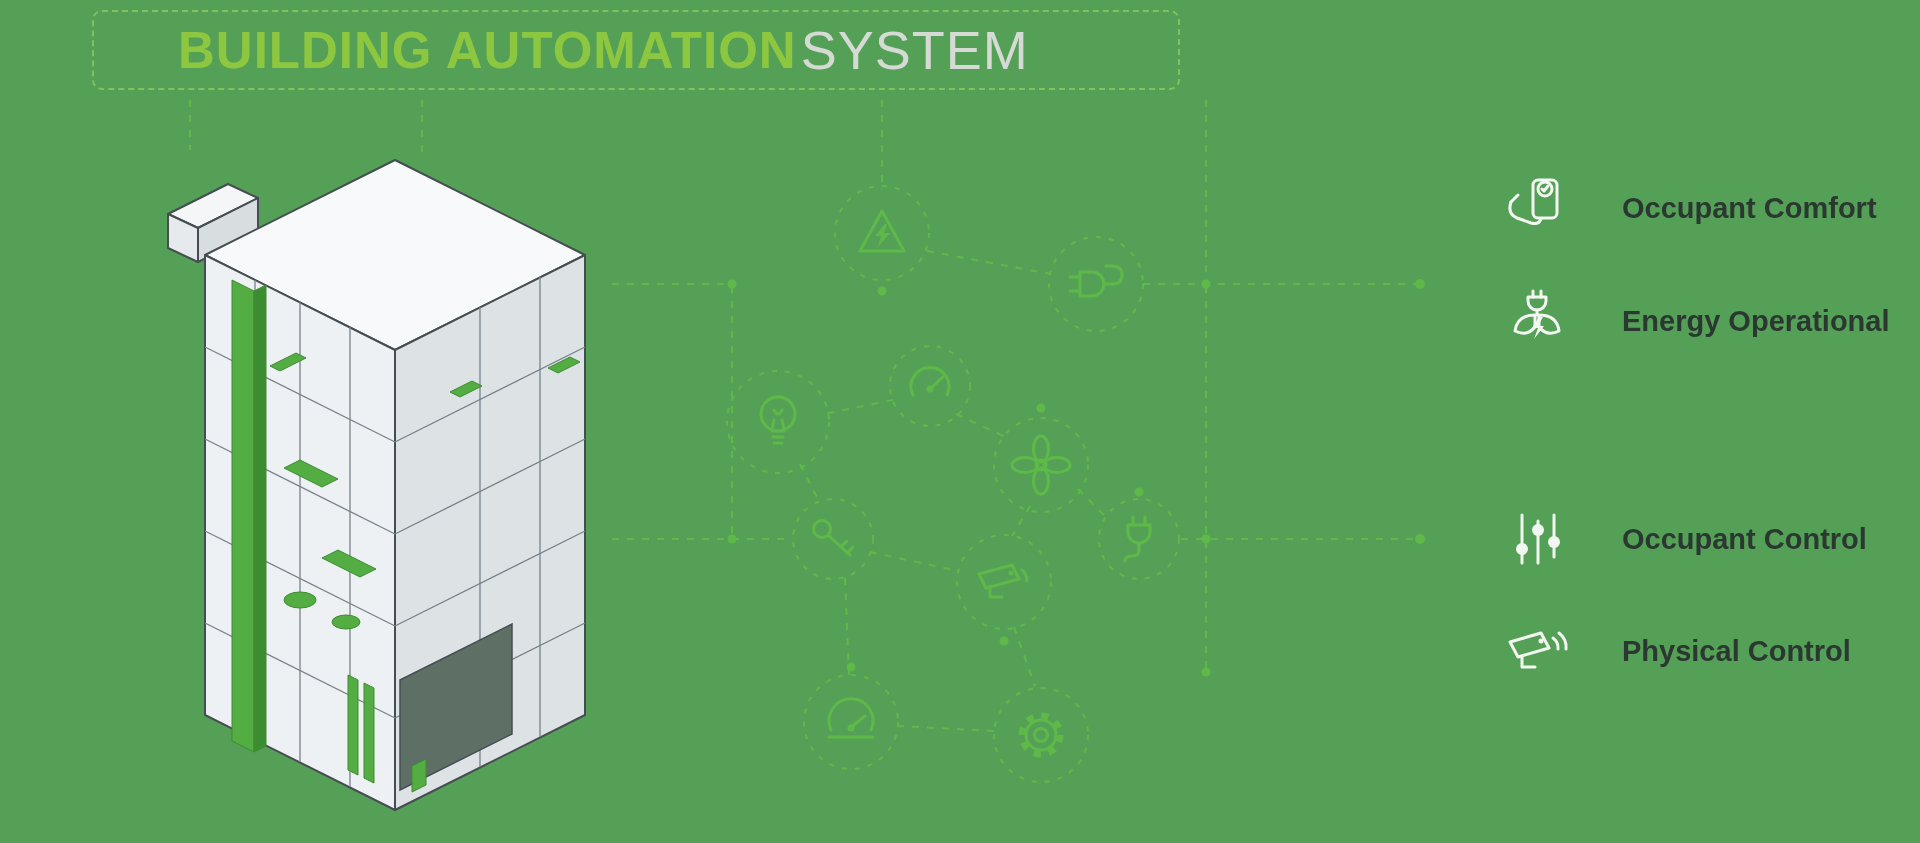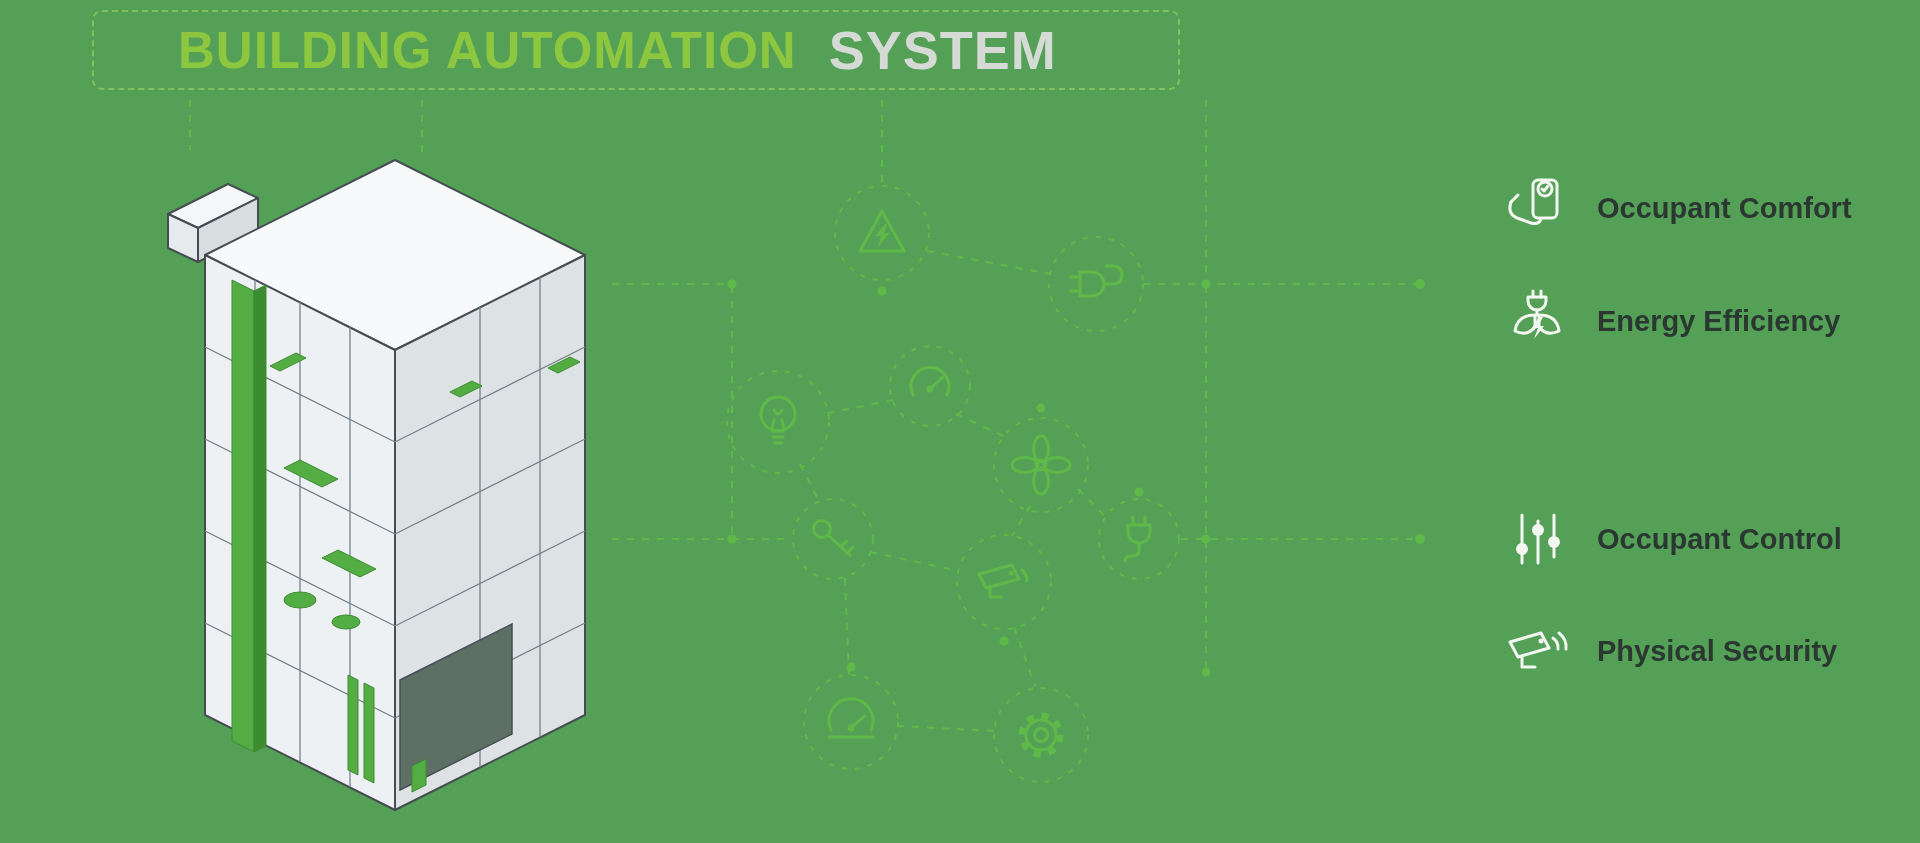--- a/index.html
+++ b/index.html
@@ -10,37 +10,37 @@
   }
   .canvas{position:relative;width:1920px;height:843px;background:#55a057;}
 
   
   .title-box{
     position:absolute;left:92px;top:10px;width:1088px;height:80px;
     border:2px dashed #7fc25e;border-radius:10px;
     display:flex;align-items:center;padding-left:84px;box-sizing:border-box;
   }
   .title-primary{font-size:51px;font-weight:bold;color:#8dc63f;letter-spacing:1px;}
-  .title-secondary{font-size:54px;font-weight:bold;color:#d5dbd4;margin-left:32px;letter-spacing:1px;}
+  .title-secondary{font-size:54px;font-weight:normal;color:#d5dbd4;margin-left:4px;letter-spacing:1px;}
 
   svg.layer{position:absolute;left:0;top:0;}
 
   
   .net{stroke:#5eb948;stroke-width:2;fill:none;stroke-dasharray:7 8;}
   .dcirc{stroke:#5eb948;stroke-width:2;fill:none;stroke-dasharray:5 8;}
   .ci{stroke:#5eb948;stroke-width:3;fill:none;stroke-linecap:round;stroke-linejoin:round;}
   .dot{fill:#5eb948;}
 
   
   .bld-outline{stroke:#454d52;stroke-width:2;stroke-linejoin:round;}
   .bld-line{stroke:#77828a;stroke-width:1.3;}
   .bld-green{fill:#54ad43;stroke:#3c8c31;stroke-width:1;}
 
   
-  .benefit-row{position:absolute;left:1505px;display:flex;align-items:center;gap:28px;height:64px;justify-content:space-between;}
+  .benefit-row{position:absolute;left:1505px;display:flex;align-items:center;gap:53px;height:64px;justify-content:space-between;}
   .benefit-icon{width:64px;height:64px;flex:0 0 64px;}
   .bi{stroke:#f3f7f2;stroke-width:3;fill:none;stroke-linecap:round;stroke-linejoin:round;}
   .benefit-label{font-size:29px;font-weight:bold;color:#2b3832;white-space:nowrap;}
 </style>
 </head>
 <body>
 
 <div class="canvas">
 
   <div class="title-box">
@@ -231,37 +231,37 @@
 
   <div class="benefit-row" style="top:289px">
     <svg class="benefit-icon" viewBox="-32 -32 64 64">
       <path class="bi" d="M-4,-30 v6 M4,-30 v6"></path>
       <path class="bi" d="M-9,-24 h18 v4 a9,9 0 0 1 -18,0 z"></path>
       <path class="bi" d="M0,-11 v5"></path>
       <path class="bi" d="M-2,-6 q-18,0 -20,16 q12,6 20,-4 z"></path>
       <path class="bi" d="M2,-6 q18,0 20,16 q-12,6 -20,-4 z"></path>
       <path d="M2,-4 l-7,11 h6 l-4,11 10,-13 h-6 l5,-9 z" fill="#f3f7f2"></path>
     </svg>
-    <span class="benefit-label">Energy Efficiency</span>
+    <span class="benefit-label">Energy Operational</span>
   </div>
 
 
   <div class="benefit-row" style="top:507px">
     <svg class="benefit-icon" viewBox="-32 -32 64 64">
       <path class="bi" d="M-15,-24 V24 M1,-18 V24 M17,-24 V18"></path>
       <circle cx="-15" cy="10" r="6" fill="#f3f7f2"></circle>
       <circle cx="1" cy="-9" r="6" fill="#f3f7f2"></circle>
       <circle cx="17" cy="3" r="6" fill="#f3f7f2"></circle>
     </svg>
     <span class="benefit-label">Occupant Control</span>
   </div>
 
   <div class="benefit-row" style="top:619px">
     <svg class="benefit-icon" viewBox="-32 -32 64 64">
       <path class="bi" d="M-27,-9 L4,-18 L12,-3 L-19,6 Z"></path>
       <path class="bi" d="M-15,5 v11 h13"></path>
       <path class="bi" d="M16,-13 a12,12 0 0 1 5,11 M22,-18 a18,18 0 0 1 7,16"></path>
       <circle cx="4" cy="-10" r="2.5" fill="#f3f7f2"></circle>
     </svg>
-    <span class="benefit-label">Physical Security</span>
+    <span class="benefit-label">Physical Control</span>
   </div>
 
 </div>
 
 </body></html>

